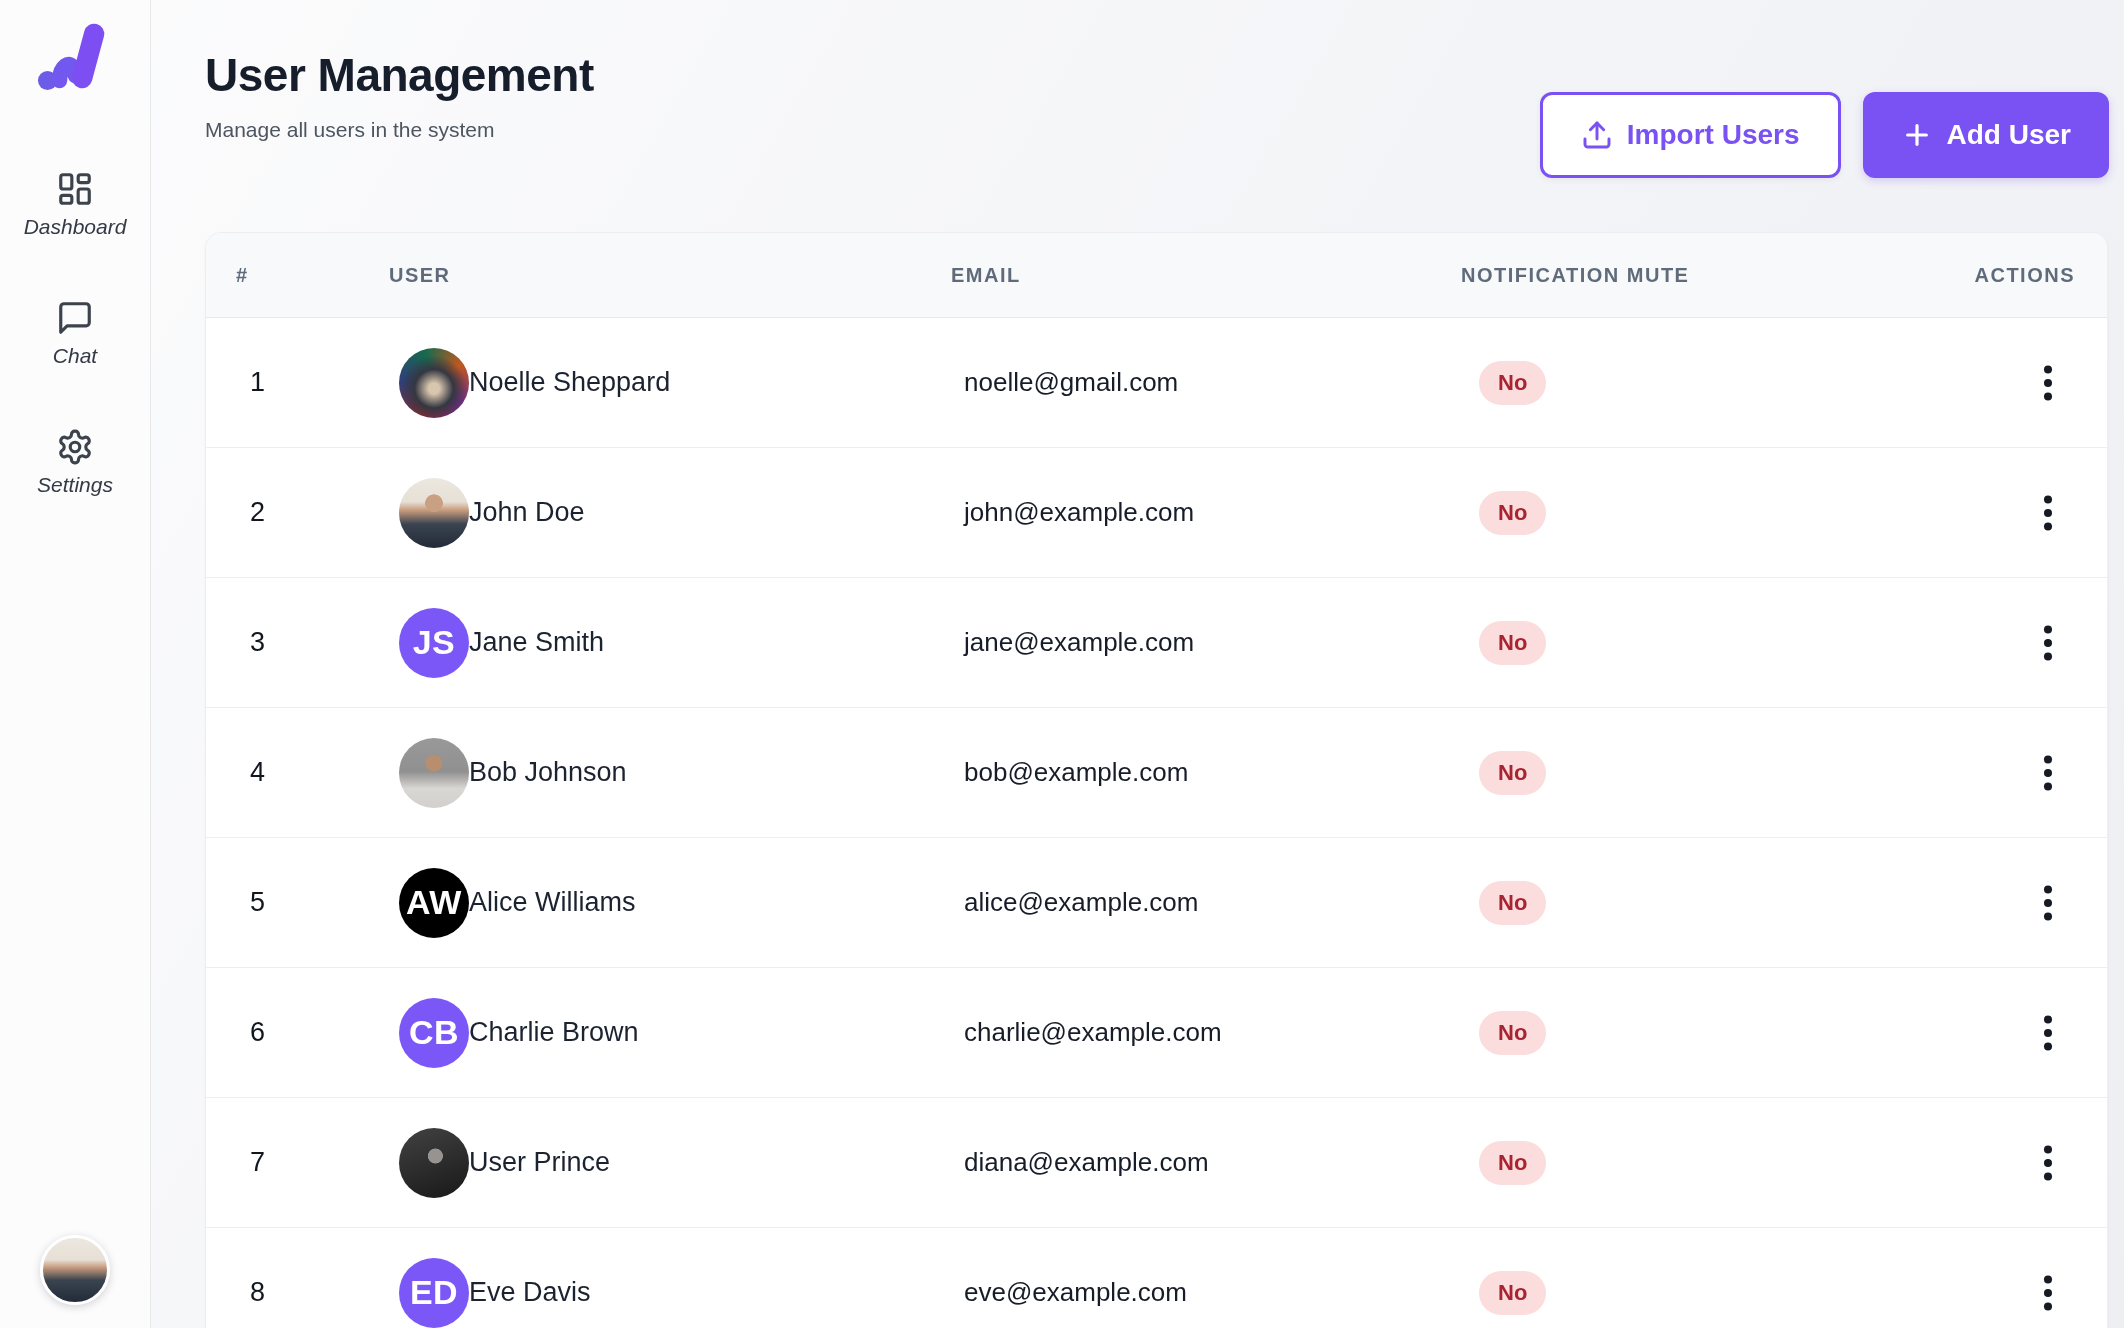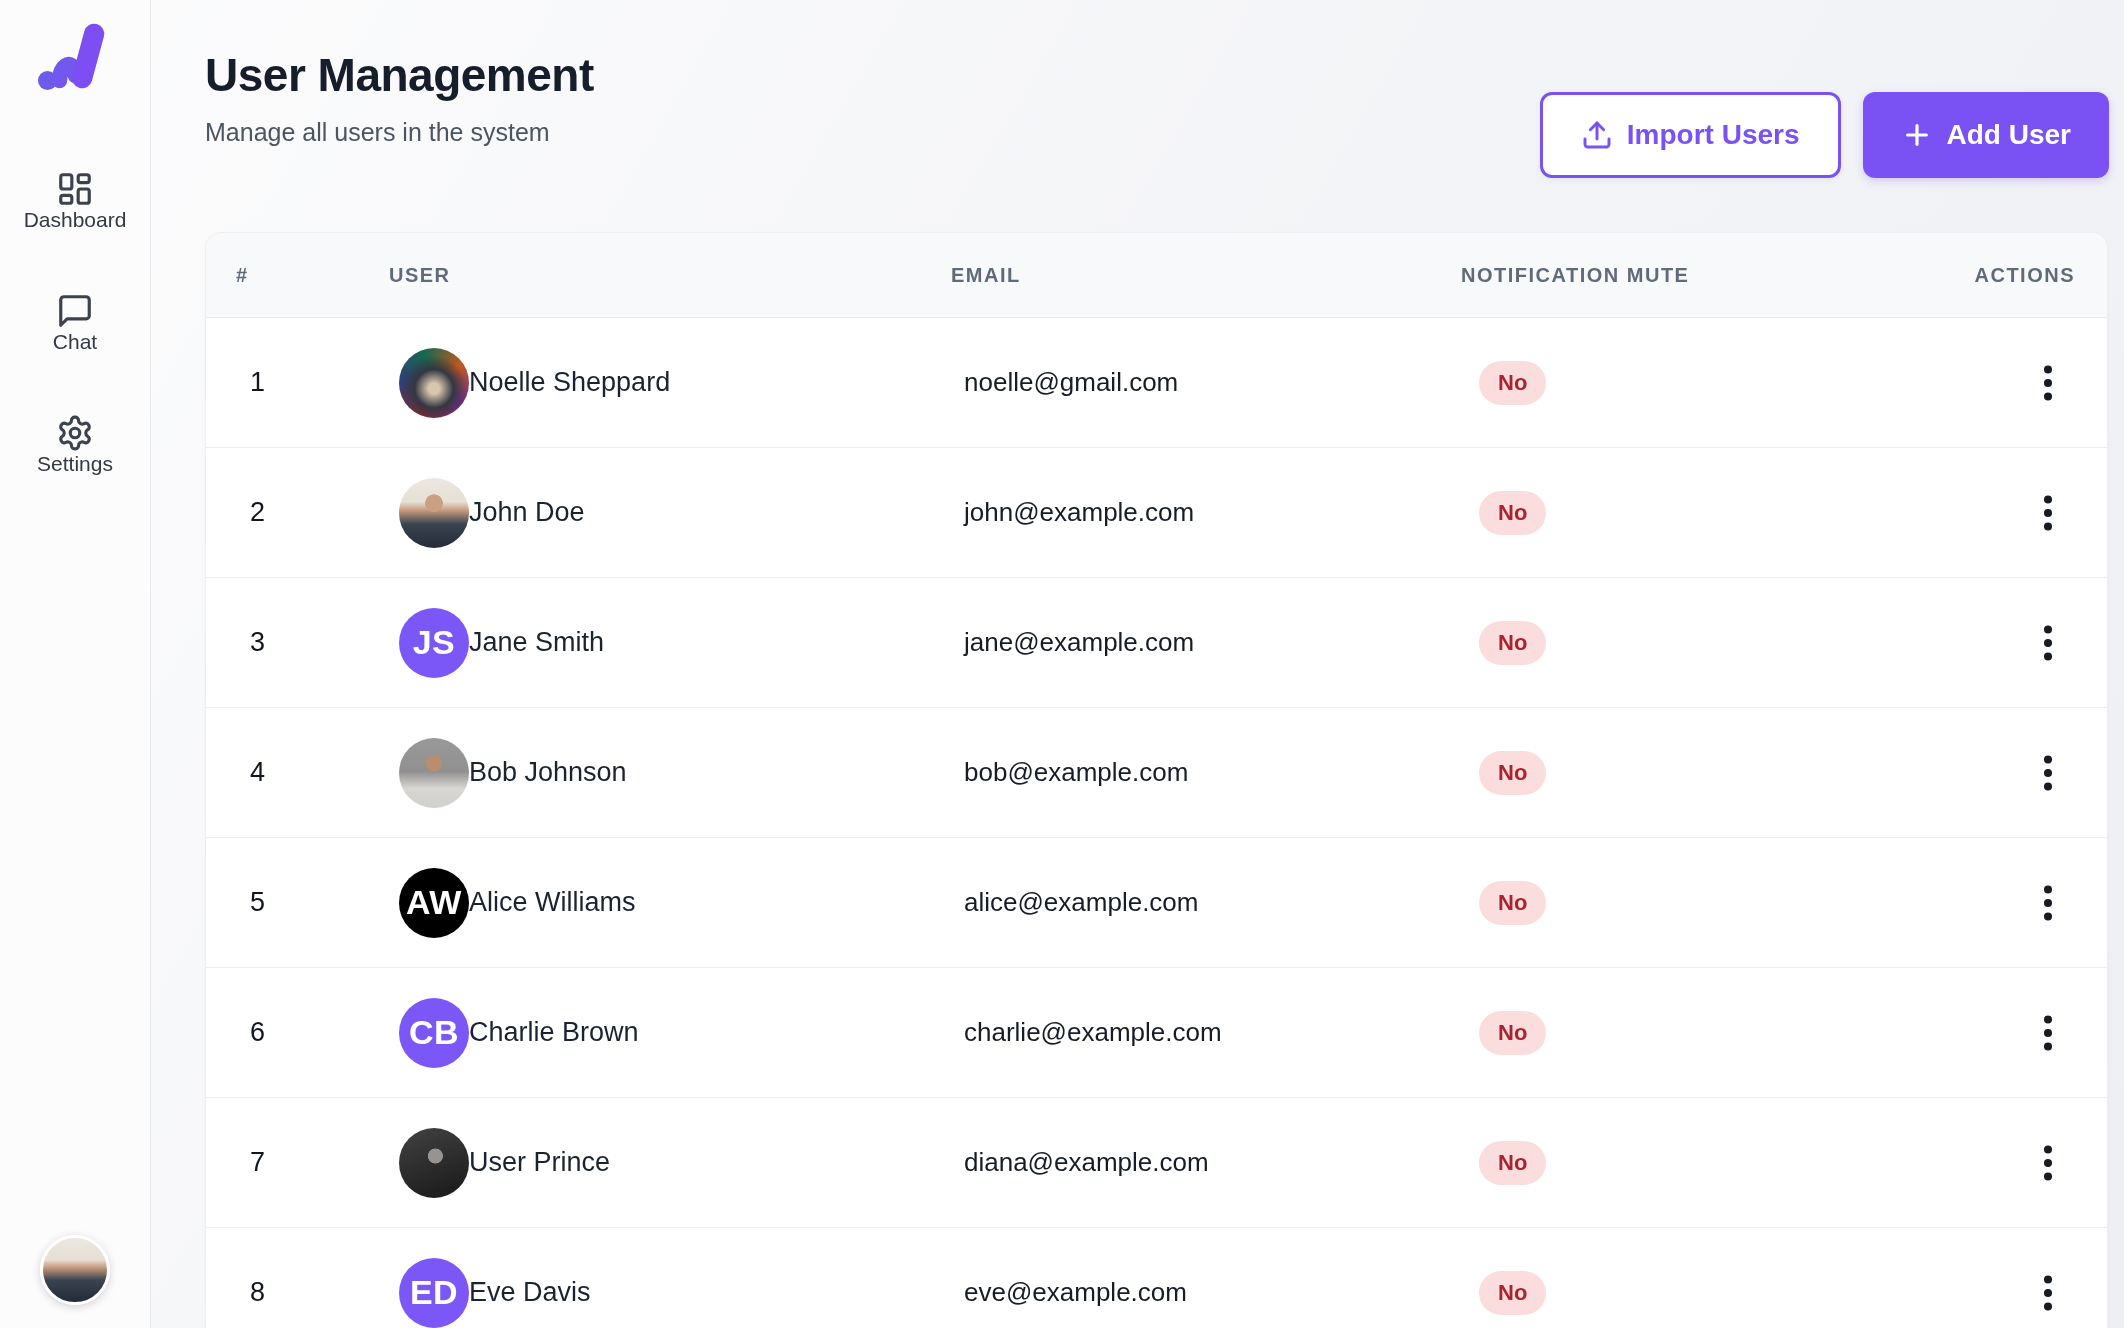--- a/index.html
+++ b/index.html
@@ -14,38 +14,38 @@
   
   .sidebar {
     width:151px; height:100%; background:#fcfcfd;
     border-right:1px solid #e7e8ec; position:relative;
     display:flex; flex-direction:column; align-items:center; flex-shrink:0;
   }
   .logo { margin-top:16px; width:86px; height:86px; }
   .nav { margin-top:52px; display:flex; flex-direction:column; align-items:center; gap:30px; width:100%; }
   .nav-item {
     width:124px; padding:16px 4px 14px; border-radius:18px;
-    display:flex; flex-direction:column; align-items:center; gap:0; cursor:pointer;
+    display:flex; flex-direction:column; align-items:center; gap:7px; cursor:pointer;font-style:italic;
   }
   .nav-item .nav-label { font-size:21px; color:#333a45; }
   .nav-item svg { stroke:#3d434d; }
   .nav-item.active { background:#f4eefe; }
   .nav-item.active .nav-label { color:#7b45f0; }
   .nav-item.active svg { stroke:#7b45f0; }
   .sidebar-avatar {
     position:absolute; left:40px; bottom:23px; width:70px; height:70px;
     border-radius:50%; border:3px solid #ffffff;
     box-shadow:0 2px 8px rgba(20,20,40,.18); cursor:pointer;
   }
 
   
   .main { flex:1; padding:48px 14px 0 54px; }
   .page-header { display:flex; justify-content:space-between; align-items:flex-start; padding-right:1px; }
   .page-title { font-size:46px; font-weight:800; letter-spacing:-.5px; color:#161d2b; }
-  .page-subtitle { margin-top:16px; font-size:25px; color:#4c5560; }
+  .page-subtitle { margin-top:16px; font-size:21px; color:#4c5560; }
   .header-actions { display:flex; gap:22px; margin-top:22px; }
   .btn {
     display:flex; align-items:center; gap:14px; height:86px; padding:0 38px;
     border-radius:12px; font-size:28px; font-weight:700; cursor:pointer;
     font-family:"Liberation Sans", sans-serif; border:none;margin-top:22px;
   }
   .btn-outline {
     background:#ffffff; color:var(--accent); border:3px solid var(--accent);
     box-shadow:0 2px 6px rgba(30,30,80,.06);
   }

